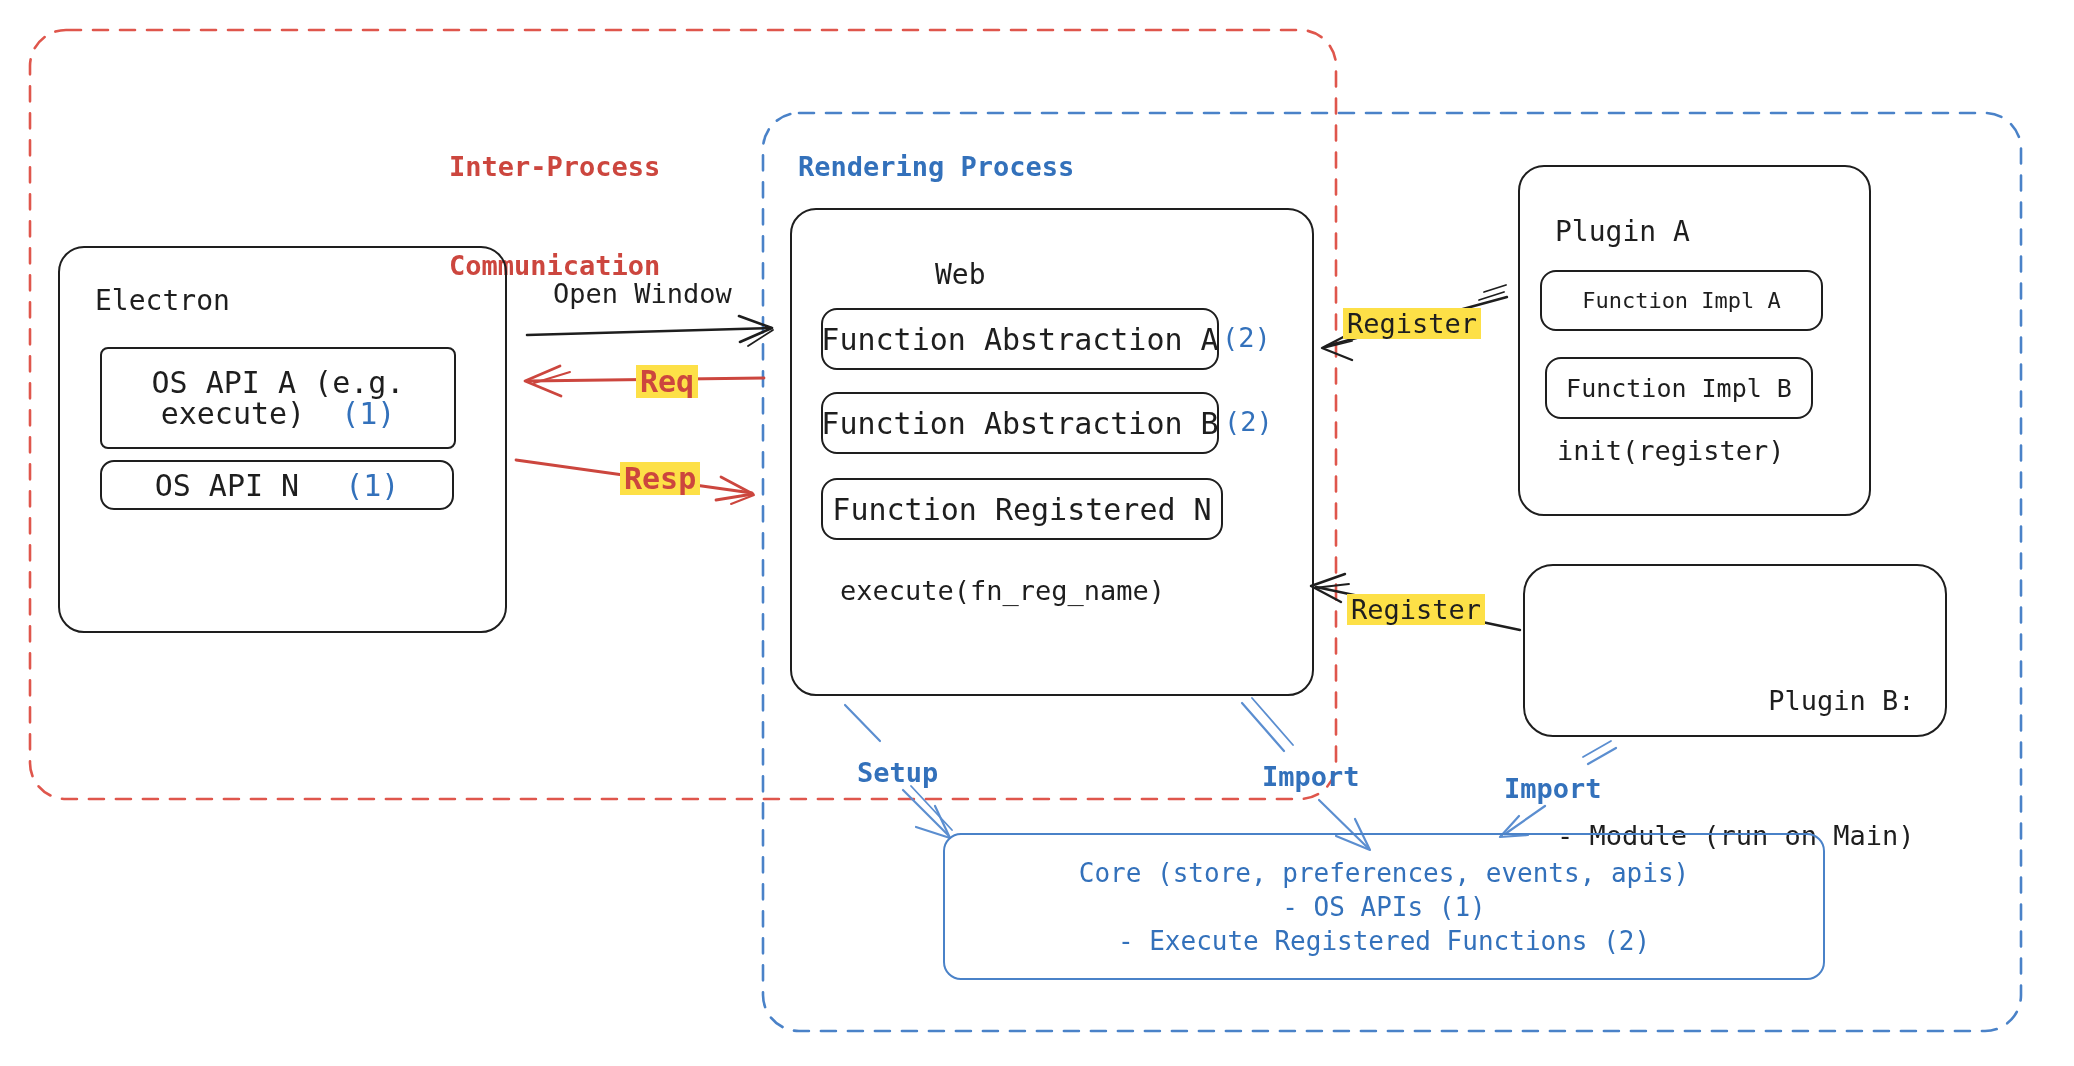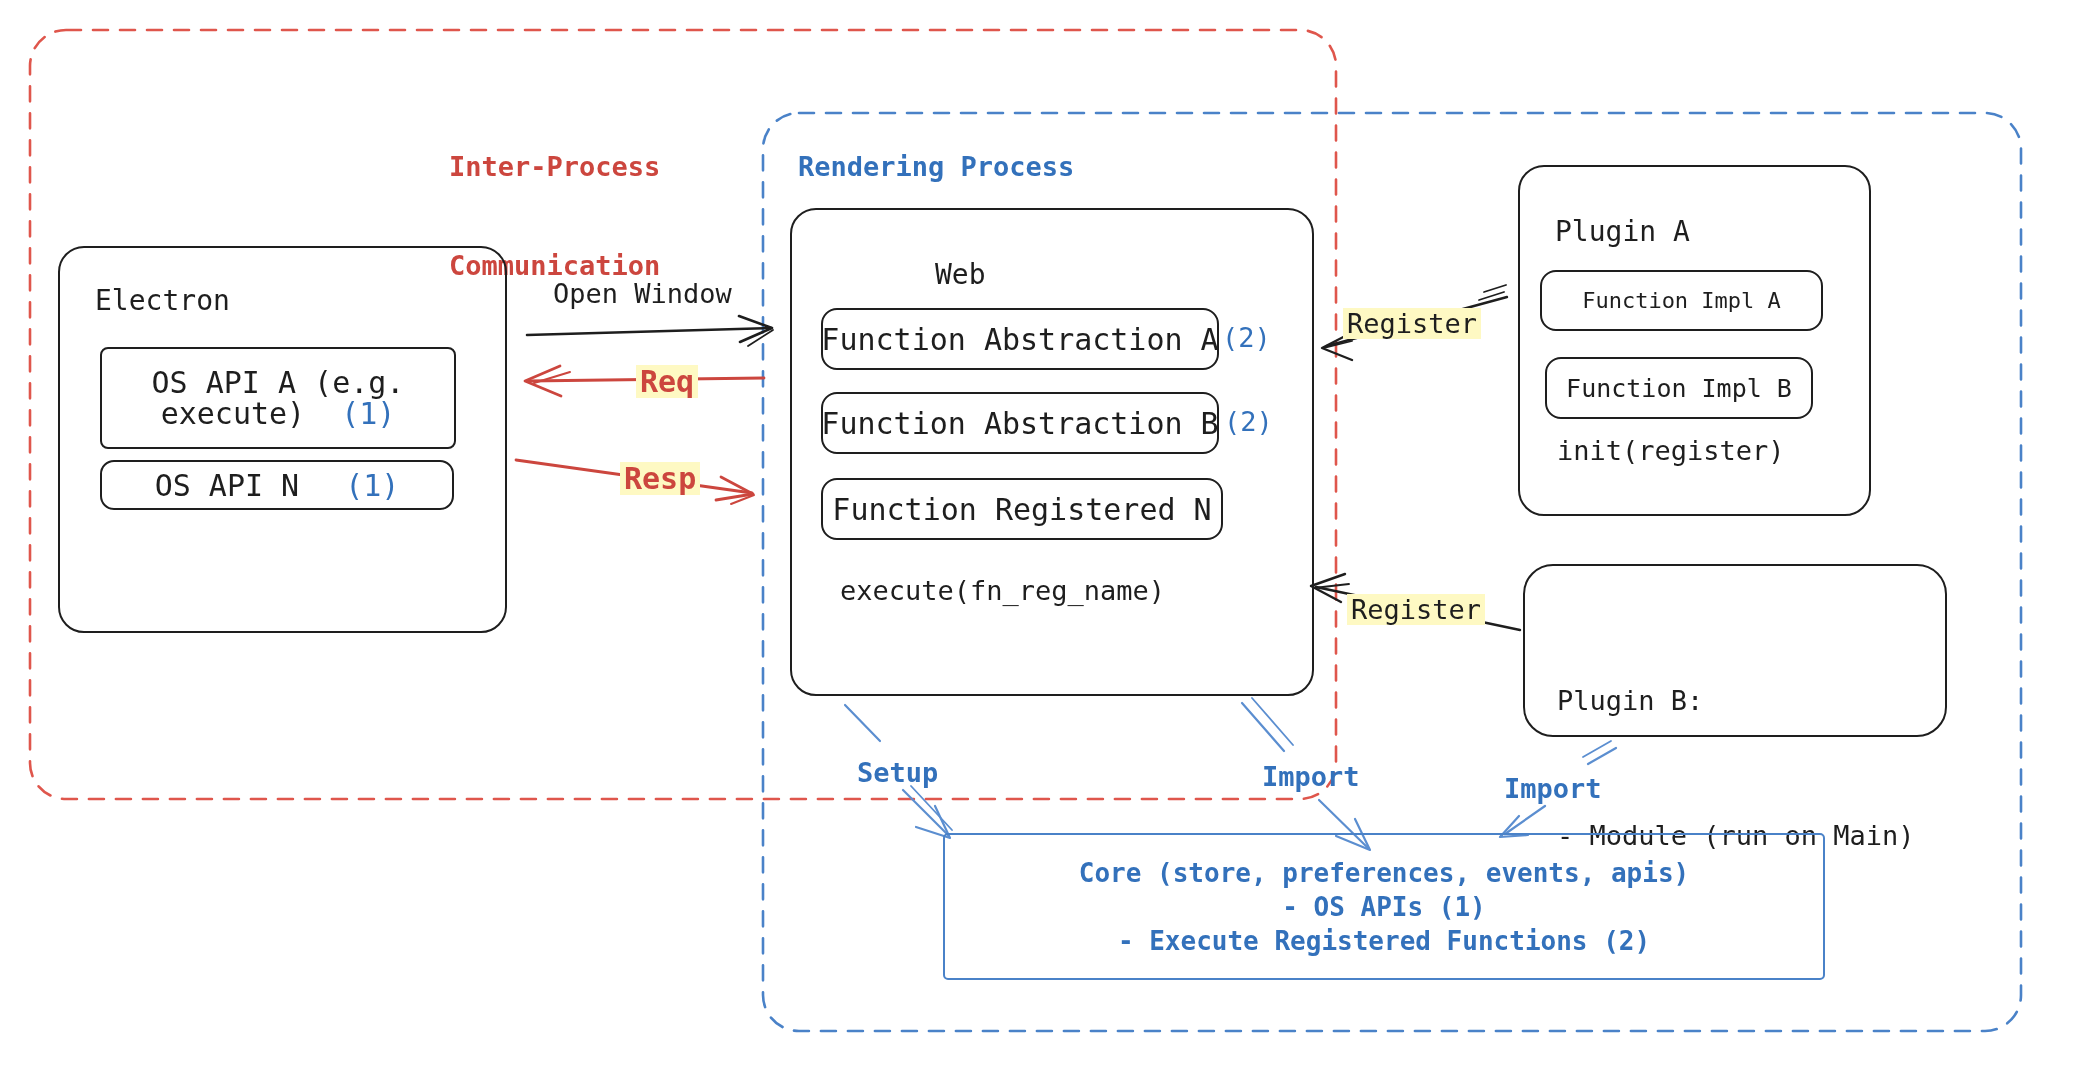--- a/index.html
+++ b/index.html
@@ -13,37 +13,37 @@
   html,body{margin:0;padding:0;background:#ffffff;}
   .canvas{
     position:relative;width:2074px;height:1066px;background:#ffffff;
     font-family:"DejaVu Sans Mono","Liberation Mono",monospace;color:var(--ink);
     overflow:hidden;
   }
   .layer{position:absolute;left:0;top:0;width:2074px;height:1066px;pointer-events:none;}
   .lbl{position:absolute;font-size:27px;line-height:33px;white-space:pre;}
   .red{color:var(--red);font-weight:bold;margin-left:24px;}
   .blue{color:var(--blue);font-weight:bold;}
-  .mask{background:#fef9c3;padding:0 4px;}
-  .box{position:absolute;border:2.4px solid var(--ink);border-radius:26px;}
+  .mask{background:#fde047;padding:0 4px;}
+  .box{position:absolute;border:2.4px solid var(--ink);border-radius:26px;text-align:right;}
   .subbox{
     position:absolute;border:2.2px solid var(--ink);border-radius:16px;
     display:flex;flex-direction:column;align-items:center;justify-content:center;
     font-size:30px;line-height:31px;white-space:pre;
   }
   .row{display:flex;flex-direction:row;align-items:baseline;}
   .badge{color:var(--blue);}
   .title{position:absolute;font-size:28px;white-space:pre;}
   .code{position:absolute;font-size:27px;white-space:pre;}
   .plainlines{position:absolute;font-size:27px;line-height:45px;white-space:pre;}
   .corebox{
     position:absolute;left:943px;top:833px;width:878px;height:143px;
-    border:2.4px solid var(--blue-dash);border-radius:5px;
+    border:2.4px solid var(--blue-dash);border-radius:18px;
     display:flex;flex-direction:column;align-items:center;justify-content:center;
-    color:var(--blue);font-weight:bold;font-size:26px;line-height:34px;white-space:pre;text-align:right;
+    color:var(--blue);font-weight:normal;font-size:26px;line-height:34px;white-space:pre;text-align:right;
   }
 </style>
 </head>
 <body>
 
 <div class="canvas">
 
   <svg class="layer" viewBox="0 0 2074 1066" fill="none" stroke-linecap="round" stroke-linejoin="round">
 
     <rect x="30" y="30" width="1306" height="769" rx="36" stroke="var(--red-dash)" stroke-width="2.6" stroke-dasharray="15 12"></rect>

